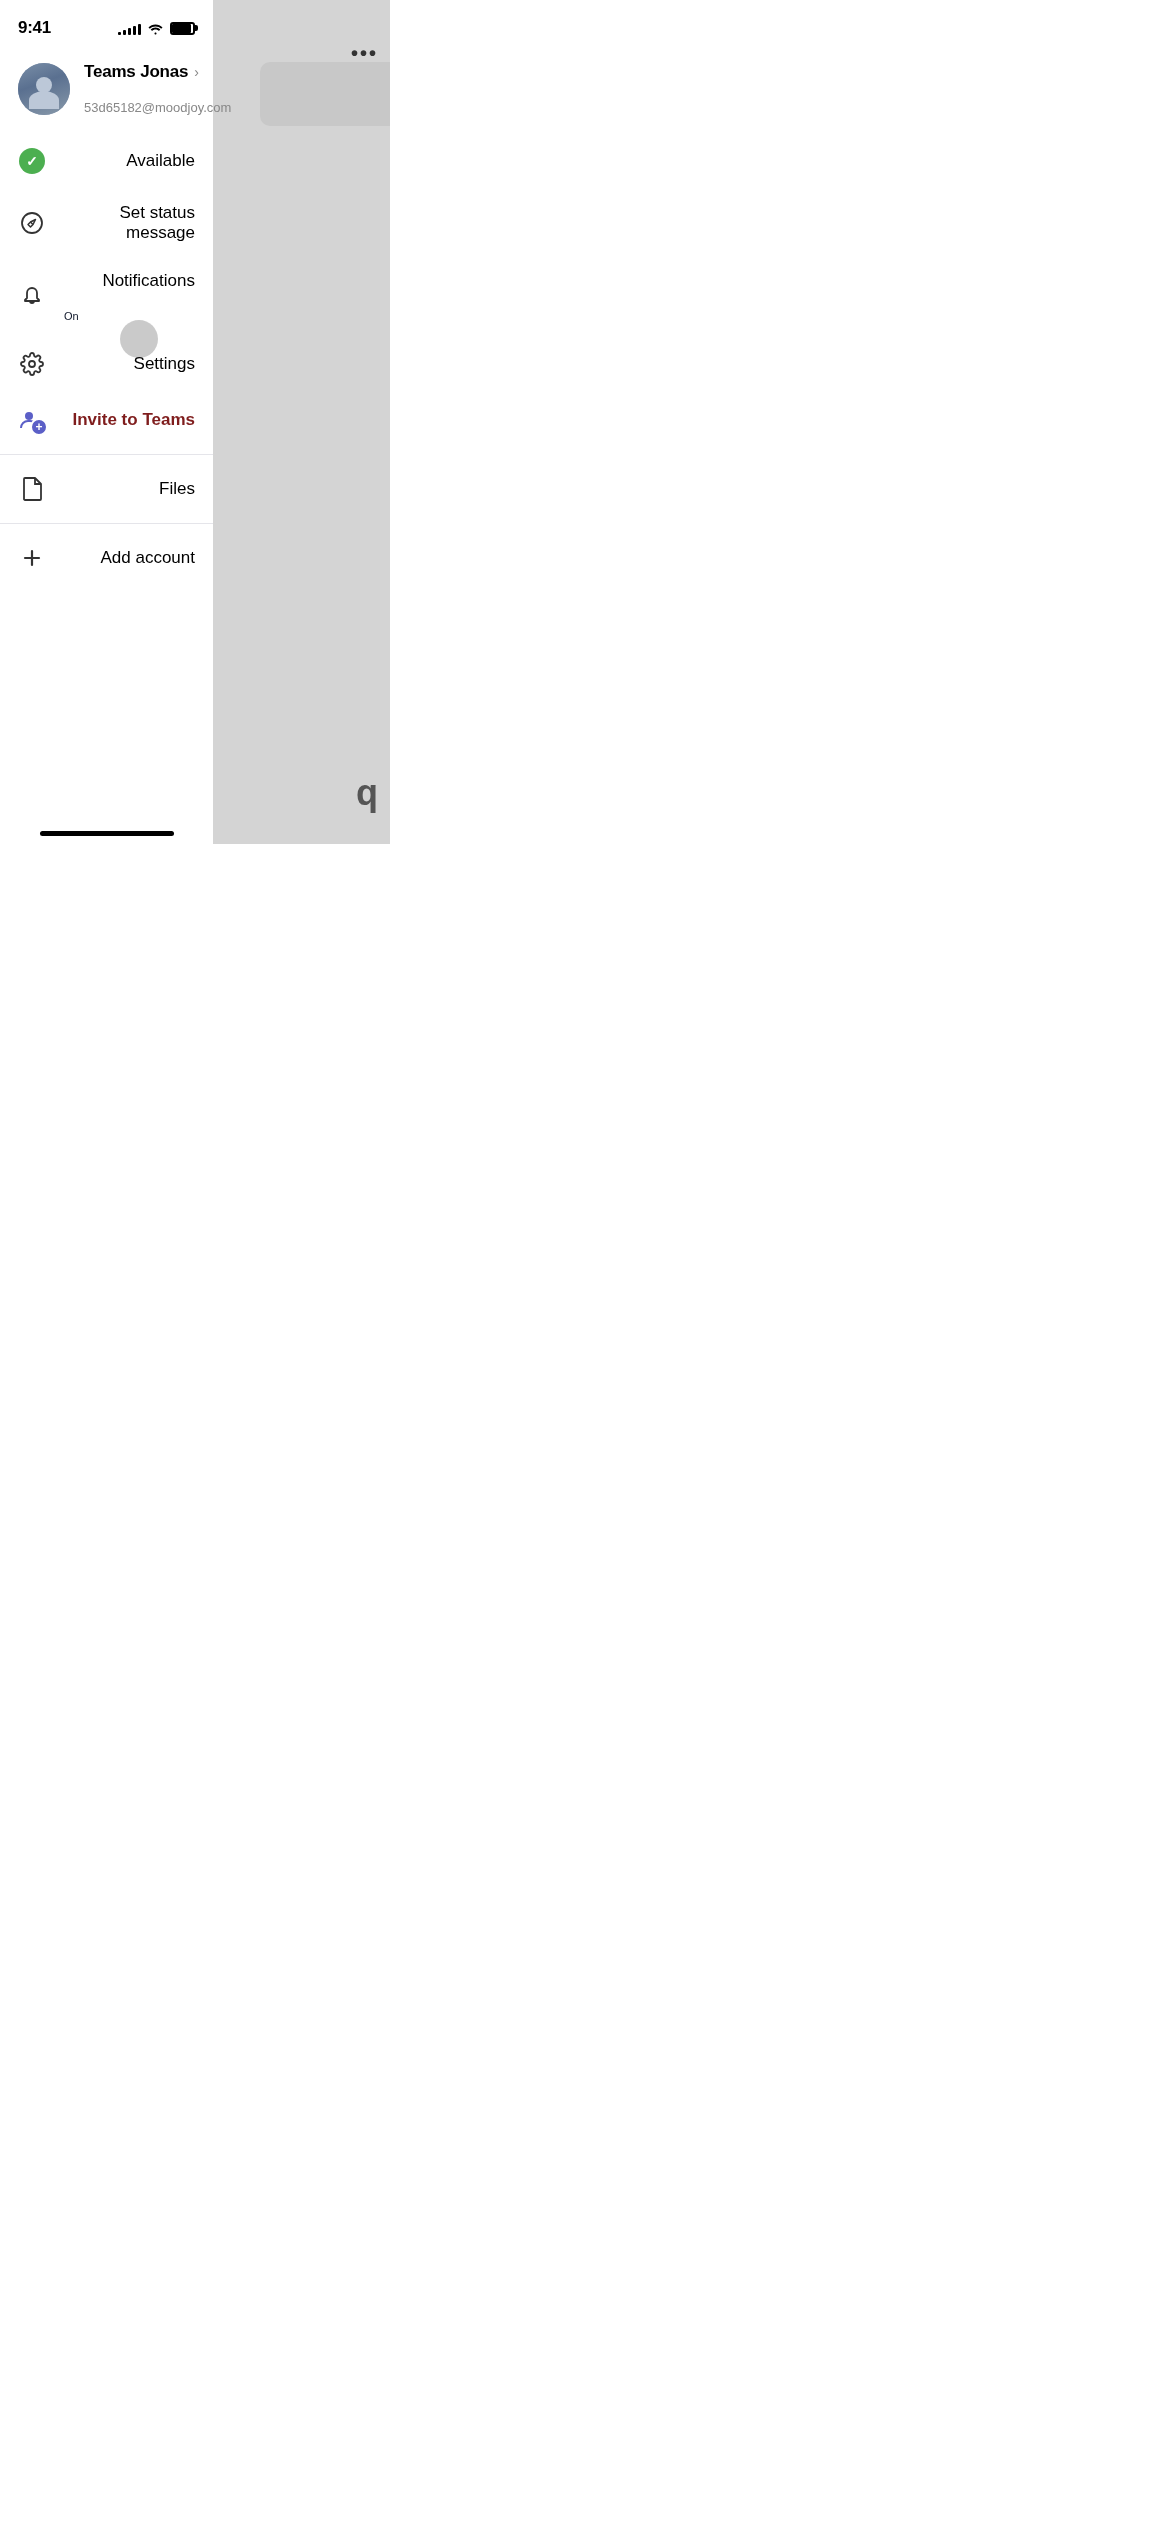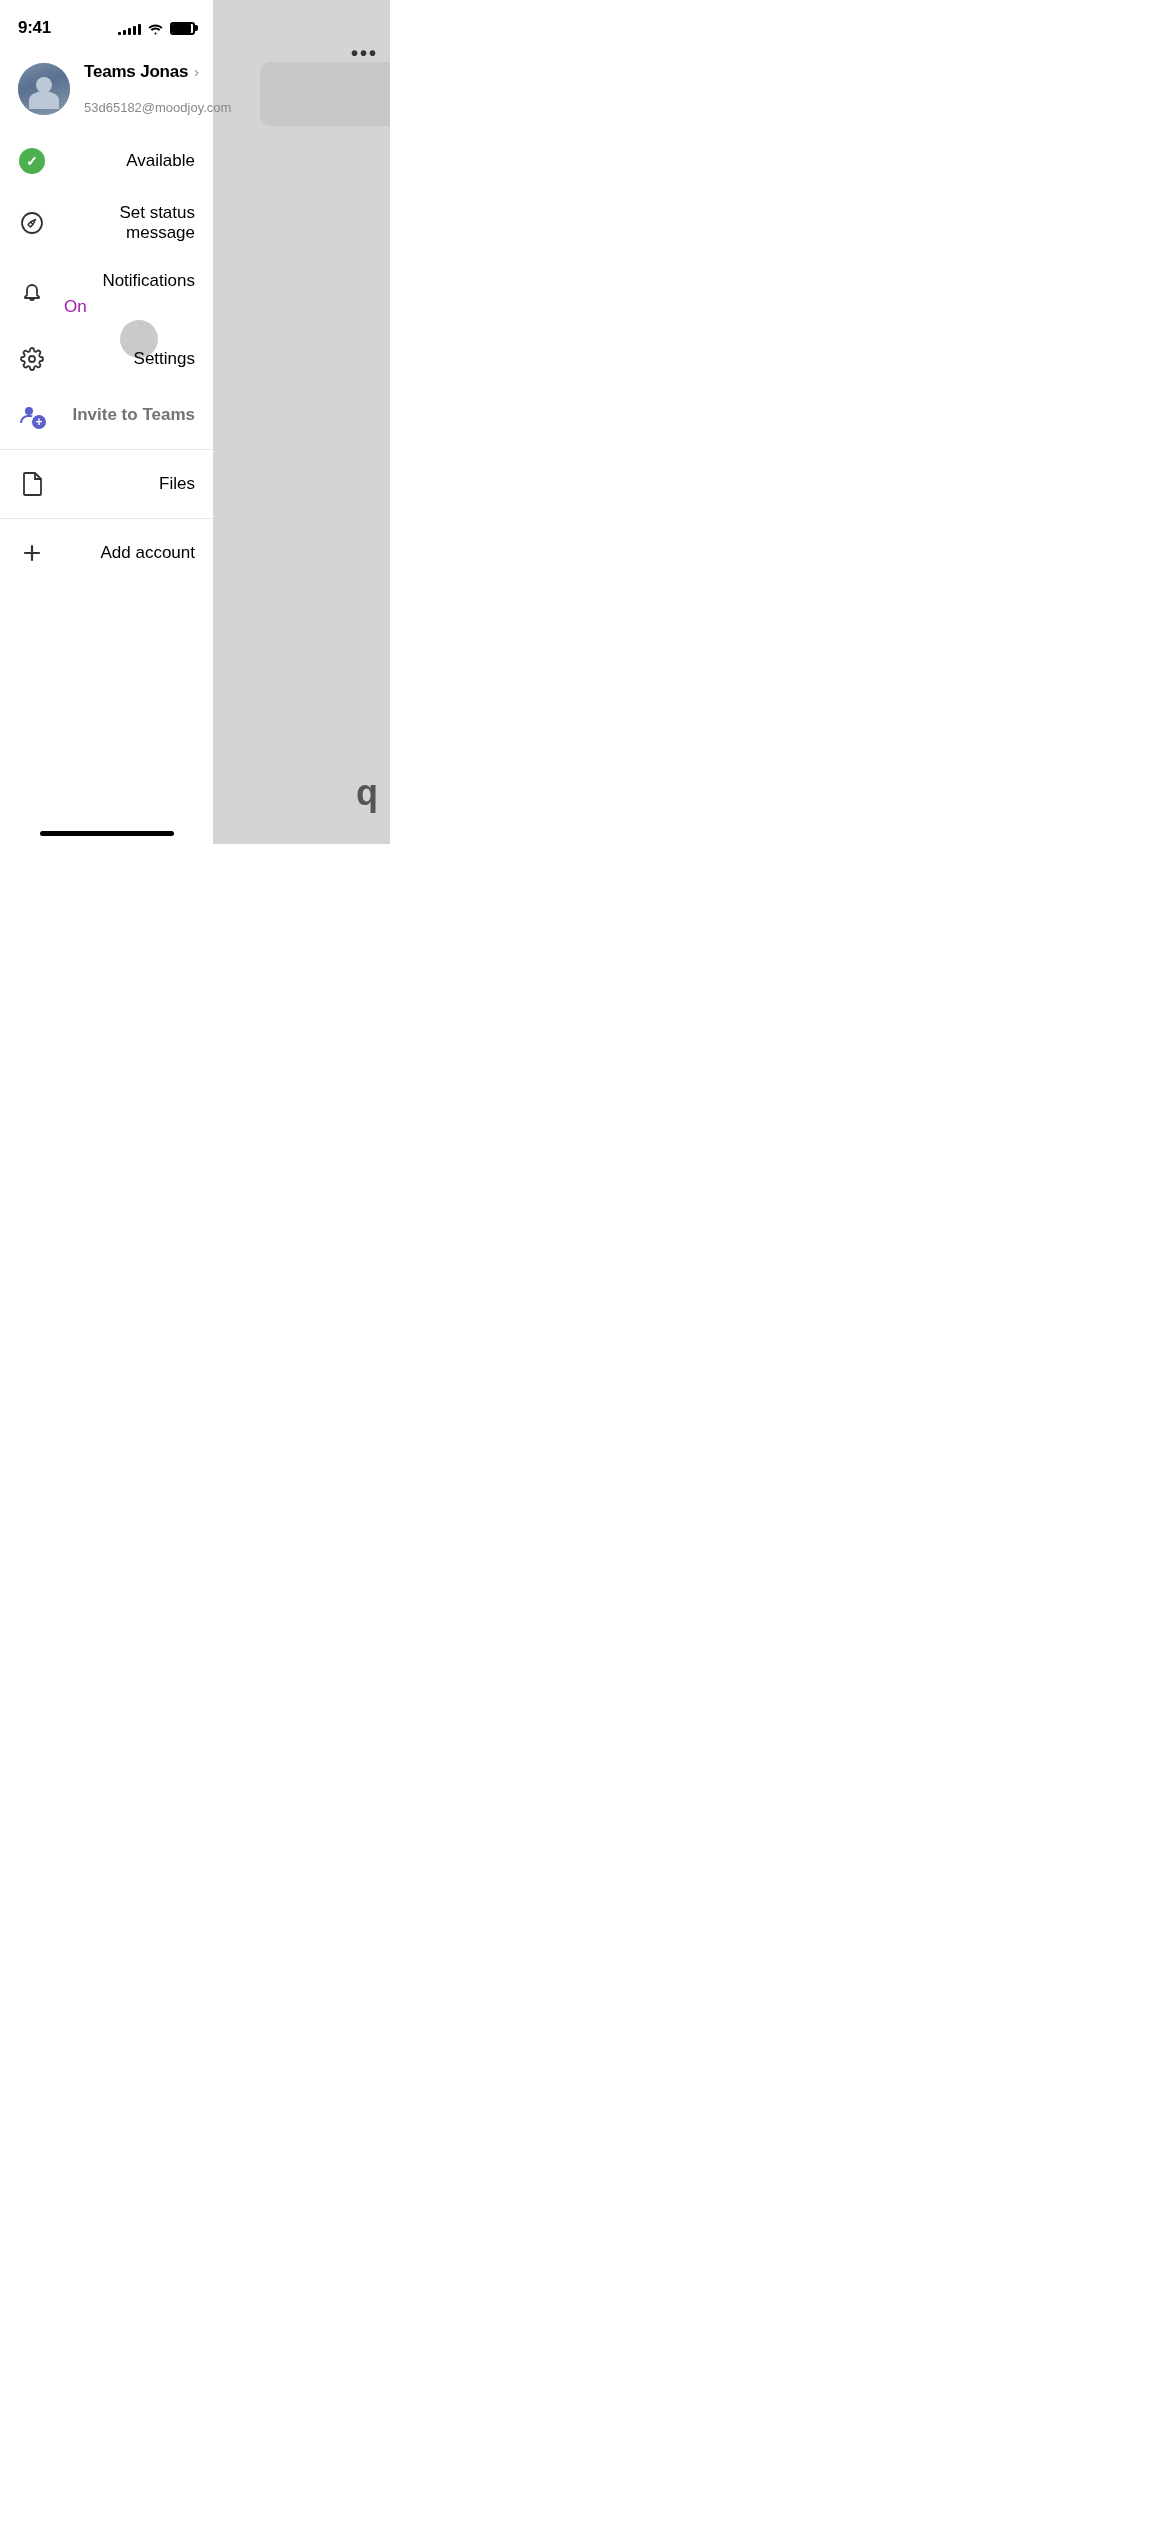--- a/index.html
+++ b/index.html
@@ -245,23 +245,23 @@
     }
 
     .menu-item-label {
       font-size: 17px;
       color: #000;
       font-weight: 400;
       text-align: right;
     }
 
     .menu-item-sublabel {
-      font-size: 17px;
-      color: #a21caf;
-      margin-top: 6px;
+      font-size: 11px;
+      color: #0f172a;
+      margin-top: 19px;
     }
 
     .menu-item.active .menu-item-label {
       color: #5b5fc7;
       font-weight: 700;
     }
 
     .divider {
       height: 1px;
       background: #e5e5ea;
@@ -431,21 +431,21 @@
 
       <div class="menu-item active">
         <div class="menu-item-icon" style="position:relative;">
           <svg width="24" height="24" viewBox="0 0 24 24" fill="none">
             <circle cx="9" cy="8" r="4" fill="#5b5fc7"></circle>
             <path d="M1 20C1 16.13 4.13 13 8 13H10C11.1 13 12.13 13.24 13.05 13.66" stroke="#5b5fc7" stroke-width="2" fill="none"></path>
           </svg>
           <div class="plus-circle">+</div>
         </div>
         <div class="menu-item-text">
-          <div class="menu-item-label" style="color:#737373;font-weight:700;">Invite to Teams</div>
+          <div class="menu-item-label" style="color:#7f1d1d;font-weight:700;">Invite to Teams</div>
         </div>
       </div>
 
       <div class="divider"></div>
 
 
       <div class="menu-item">
         <div class="menu-item-icon">
           <svg width="22" height="26" viewBox="0 0 22 26" fill="none">
             <path d="M4 2H14L20 8V23C20 23.55 19.55 24 19 24H4C3.45 24 3 23.55 3 23V3C3 2.45 3.45 2 4 2Z" stroke="#333" stroke-width="1.8" fill="none" stroke-linejoin="round"></path>

